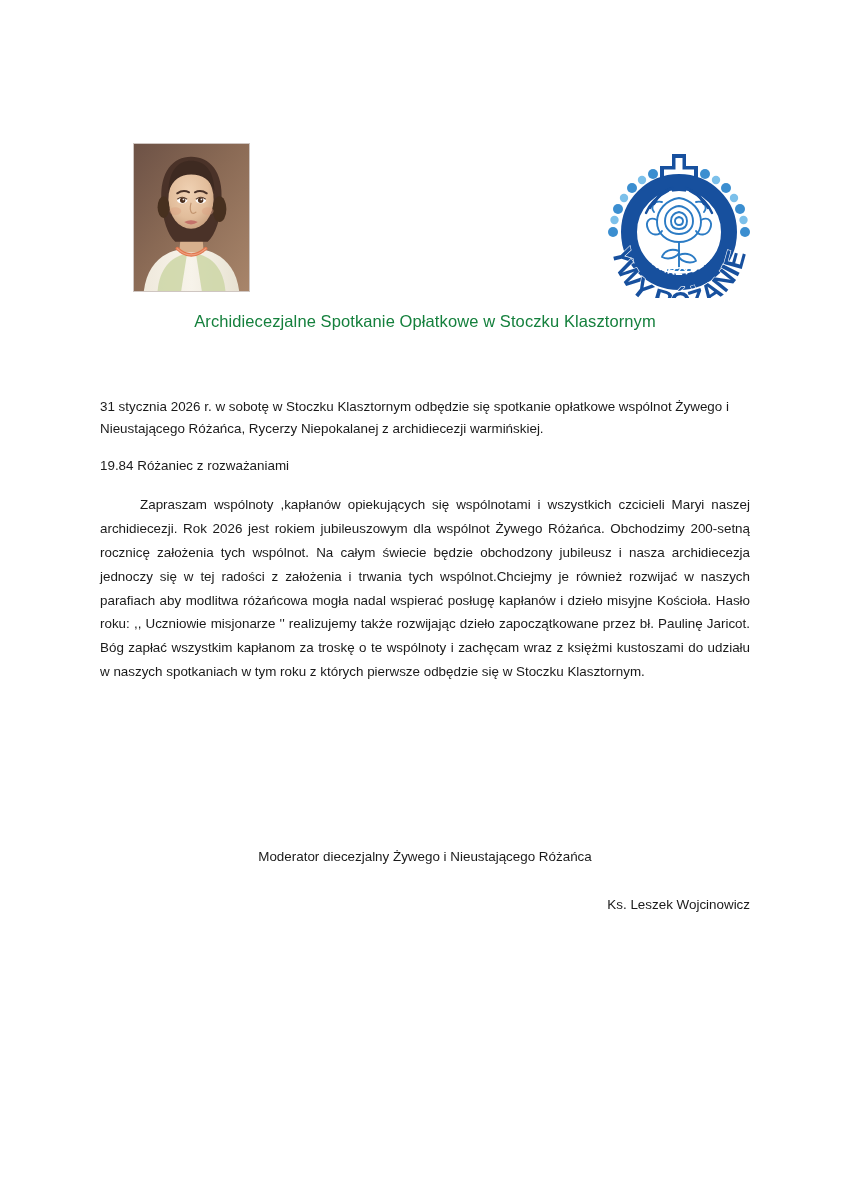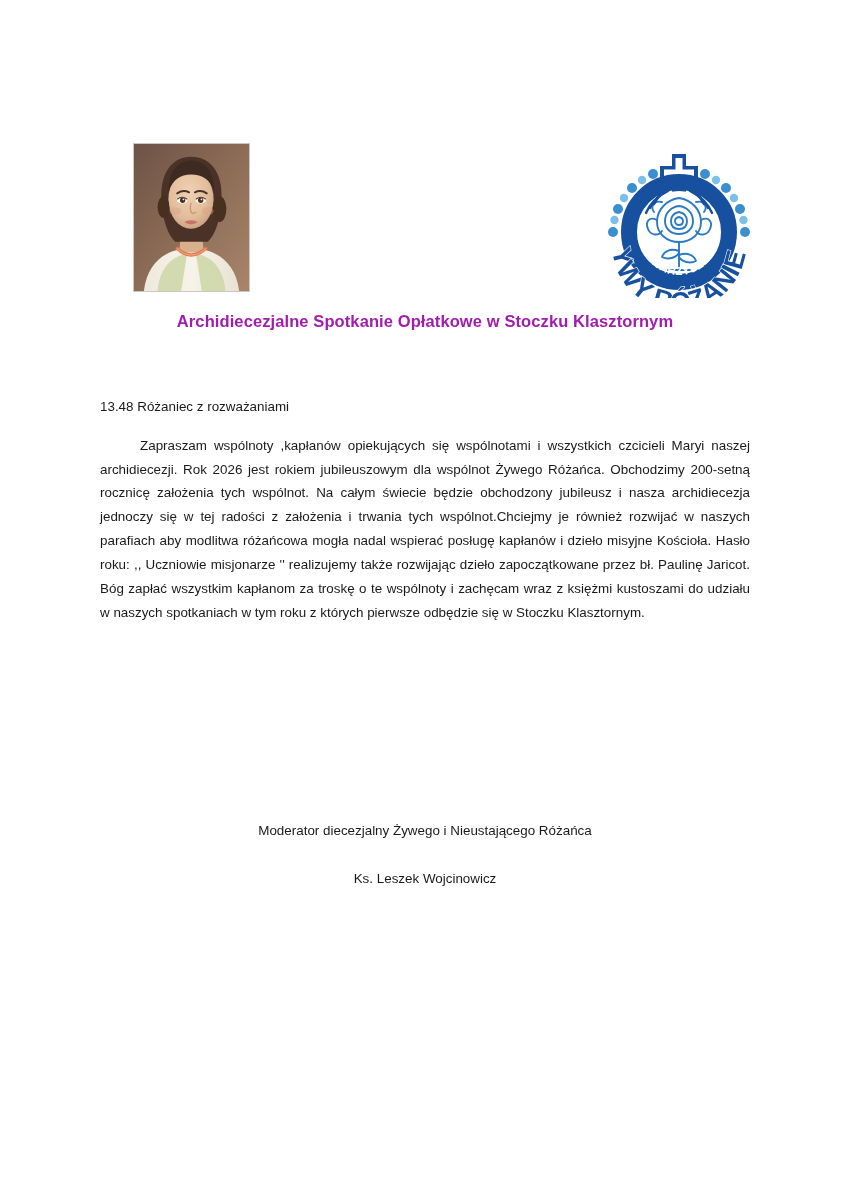--- a/index.html
+++ b/index.html
@@ -48,22 +48,22 @@
 
   
   .doc-title {
     position: absolute;
     left: 100px;
     top: 311px;
     width: 650px;
     font-size: 16.5px;
     line-height: 1.3;
     text-align: center;
-    font-weight: 700;
-    color: #a21caf;
+    font-weight: 400;
+    color: #15803d;
     letter-spacing: 0.1px;
   }
 
   
   .body-block {
     position: absolute;
     left: 100px;
     top: 396px;
     width: 650px;
     font-size: 13.4px;
@@ -91,28 +91,28 @@
   }
   .para.justified .indent {
     display: inline-block;
     width: 40px;
   }
 
   
   .signature {
     position: absolute;
     left: 100px;
-    top: 820px;
+    top: 846px;
     width: 650px;
     text-align: center;
     font-size: 13.4px;
     line-height: 1.62;
   }
   .sig-role { margin: 0 0 26px 0; }
-  .sig-name { margin: 0; }
+  .sig-name { margin: 0; text-align: right; }
 </style>
 </head>
 <body>
 
 <div class="header-band">
 
   <div class="portrait">
     <svg viewBox="0 0 117 149" preserveAspectRatio="none">
       <defs>
         <linearGradient id="bgGrad" x1="0" y1="0" x2="1" y2="1">
@@ -253,23 +253,24 @@
         <textPath href="#arcOuter" startOffset="50%" text-anchor="middle">ŻYWY RÓŻANIEC</textPath>
       </text>
     </svg>
   </div>
 </div>
 
 <div class="doc-title">Archidiecezjalne Spotkanie Opłatkowe w Stoczku Klasztornym</div>
 
 <div class="body-block">
 
-
-
-  <p class="program-item">13.48 Różaniec  z rozważaniami</p>
+  <p class="para lead">31  stycznia 2026 r. w sobotę w Stoczku Klasztornym odbędzie się spotkanie opłatkowe wspólnot Żywego i Nieustającego Różańca, Rycerzy Niepokalanej  z  archidiecezji warmińskiej.</p>
+
+
+  <p class="program-item">19.84 Różaniec  z rozważaniami</p>
 
 
 
   <p class="para justified"><span class="indent"></span><span>Zapraszam wspólnoty  ,kapłanów opiekujących się wspólnotami  i wszystkich czcicieli Maryi naszej archidiecezji. Rok 2026 jest rokiem jubileuszowym dla wspólnot   Żywego Różańca. Obchodzimy 200-setną rocznicę założenia tych wspólnot. Na całym świecie będzie obchodzony jubileusz i nasza archidiecezja jednoczy się w tej radości z  założenia i trwania tych wspólnot.Chciejmy je również rozwijać w naszych parafiach aby modlitwa różańcowa mogła nadal wspierać posługę kapłanów i dzieło misyjne Kościoła.   Hasło roku: ,, Uczniowie misjonarze '' realizujemy także rozwijając dzieło zapoczątkowane przez bł. Paulinę Jaricot. Bóg zapłać wszystkim kapłanom za troskę o te wspólnoty i zachęcam wraz z księżmi kustoszami do udziału w naszych spotkaniach w tym roku z których pierwsze odbędzie się w Stoczku Klasztornym.</span></p>
 </div>
 
 <div class="signature">
   <p class="sig-role">Moderator diecezjalny Żywego  i Nieustającego Różańca</p>
   <p class="sig-name">Ks. Leszek Wojcinowicz</p>
 </div>

